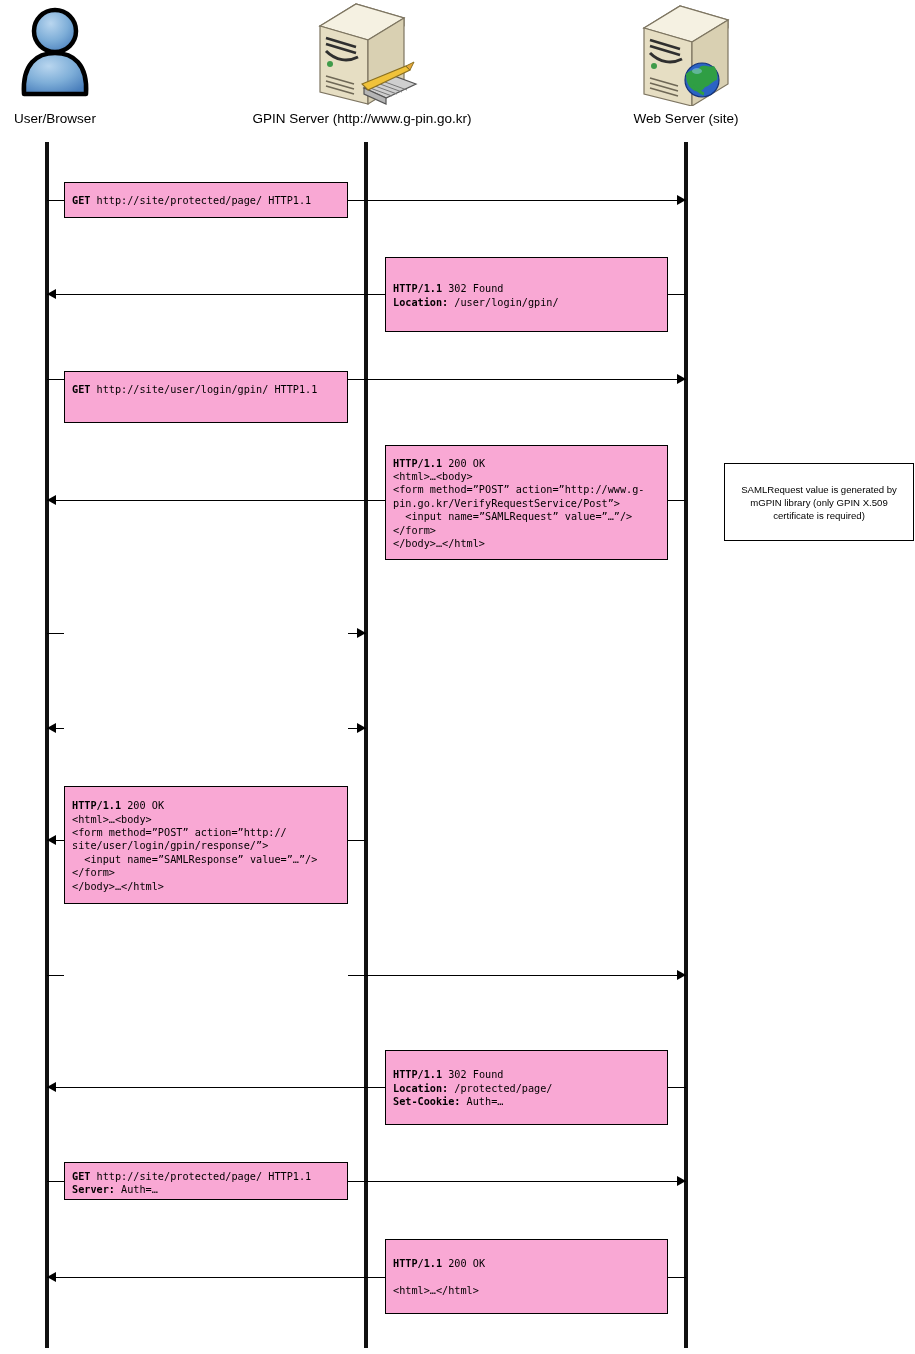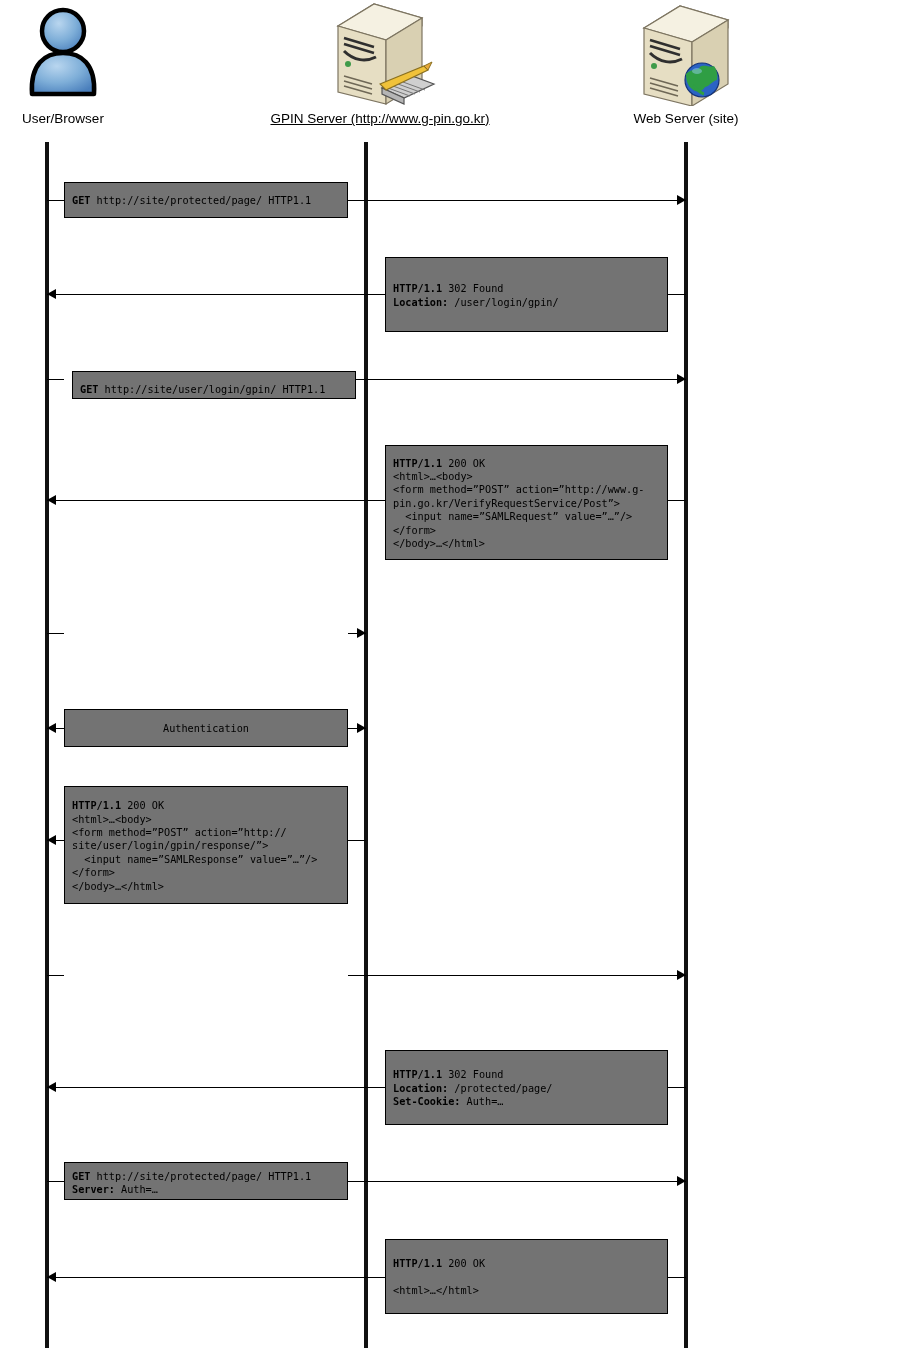--- a/index.html
+++ b/index.html
@@ -8,21 +8,21 @@
 
   
   .actor{position:absolute;text-align:center;}
   .actor-label{font-size:13.5px;white-space:nowrap;line-height:1;}
   .actor-art{height:110px;position:relative;}
 
   
   .lifeline{position:absolute;width:4px;background:#111;}
 
   
-  .msgbox{position:absolute;border:1.4px solid #000;background:#737373;
+  .msgbox{position:absolute;border:1.4px solid #000;background:#f9a8d4;
           box-sizing:border-box;z-index:4;}
   .msgbox pre{margin:0;font-family:"DejaVu Sans Mono",monospace;
               font-size:10.2px;line-height:13.4px;white-space:pre-wrap;
               padding:7px 7px 5px 7px;}
   .msgbox pre b{font-weight:bold;}
   .msgbox.center pre{text-align:center;}
 
   
   .note{position:absolute;border:1.4px solid #000;background:#fff;
         box-sizing:border-box;display:flex;align-items:center;
@@ -32,40 +32,40 @@
   .head{position:absolute;width:0;height:0;z-index:3;}
   .head.r{border-left:9px solid #000;border-top:5px solid transparent;
           border-bottom:5px solid transparent;}
   .head.l{border-right:9px solid #000;border-top:5px solid transparent;
           border-bottom:5px solid transparent;}
   .stub{position:absolute;height:0;border-top:1.6px solid #000;z-index:2;}
 </style>
 </head>
 <body>
 
-<div class="actor" style="left:16px;top:2px;width:94px;">
+<div class="actor" style="left:8px;top:2px;width:94px;">
   <div class="actor-art">
     <svg width="94" height="104" viewBox="0 0 94 104" aria-hidden="true">
       <defs>
         <radialGradient id="ug" cx="40%" cy="32%" r="75%">
           <stop offset="0%" stop-color="#b9d6ef"></stop>
           <stop offset="55%" stop-color="#7eaed8"></stop>
           <stop offset="100%" stop-color="#4a7fbc"></stop>
         </radialGradient>
       </defs>
       <g transform="translate(47,54)">
         <path d="M -31,38 C -33,8 -18,-3 0,-3 C 18,-3 33,8 31,38 Z" fill="url(#ug)" stroke="#000" stroke-width="4.5" stroke-linejoin="round"></path>
         <circle cx="0" cy="-25" r="21" fill="url(#ug)" stroke="#000" stroke-width="4.5"></circle>
       </g>
     </svg>
   </div>
   <div class="actor-label">User/Browser</div>
 </div>
 
-<div class="actor" style="left:260px;top:2px;width:240px;text-decoration:underline;">
+<div class="actor" style="left:242px;top:2px;width:240px;">
   <div class="actor-art">
     <svg width="240" height="104" viewBox="0 0 240 104" aria-hidden="true">
       <g transform="translate(78,2)">
 
         <polygon points="0,22 36,0 84,14 84,22 48,44 48,36" fill="#efe9d4" stroke="#7d7561" stroke-width="1.2"></polygon>
         <polygon points="0,22 36,0 84,14 48,36" fill="#f5f1e2" stroke="#7d7561" stroke-width="1.2"></polygon>
 
         <polygon points="0,22 48,36 48,100 0,88" fill="#e6dec3" stroke="#7d7561" stroke-width="1.2"></polygon>
 
         <polygon points="48,36 84,14 84,78 48,100" fill="#d9d0b2" stroke="#7d7561" stroke-width="1.2"></polygon>
@@ -126,21 +126,21 @@
     <div class="stub" style="left: 47px; top: 294px; width: 338px;"></div>
     <div class="stub" style="left: 668px; top: 294px; width: 18px;"></div>
     <div class="head l" style="top: 289px; left: 47px;"></div>
     <div class="msgbox" style="left: 385px; top: 257px; width: 283px; height: 75px;">
       <pre style="padding-top: 24.1px;"><b>HTTP/1.1</b> 302 Found
 <b>Location:</b> /user/login/gpin/</pre>
     </div>
     <div class="stub" style="left: 47px; top: 379px; width: 17px;"></div>
     <div class="stub" style="left: 348px; top: 379px; width: 338px;"></div>
     <div class="head r" style="top: 374px; left: 677px;"></div>
-    <div class="msgbox" style="left: 72px; top: 371px; width: 284px; height: 28px;">
+    <div class="msgbox" style="left: 64px; top: 371px; width: 284px; height: 52px;">
       <pre style="padding-top: 11.3px;"><b>GET</b> http://site/user/login/gpin/ HTTP1.1</pre>
     </div>
     <div class="stub" style="left: 47px; top: 500px; width: 338px;"></div>
     <div class="stub" style="left: 668px; top: 500px; width: 18px;"></div>
     <div class="head l" style="top: 495px; left: 47px;"></div>
     <div class="msgbox" style="left: 385px; top: 445px; width: 283px; height: 115px;">
       <pre style="padding-top: 10.6px;"><b>HTTP/1.1</b> 200 OK
 &lt;html&gt;…&lt;body&gt;
 &lt;form method=”POST” action=”http://www.g-
 pin.go.kr/VerifyRequestService/Post”&gt;
@@ -148,23 +148,20 @@
 &lt;/form&gt;
 &lt;/body&gt;…&lt;/html&gt;</pre>
     </div>
     <div class="stub" style="left: 47px; top: 633px; width: 17px;"></div>
     <div class="stub" style="left: 348px; top: 633px; width: 18px;"></div>
     <div class="head r" style="top: 628px; left: 357px;"></div>
     <div class="stub" style="left: 47px; top: 728px; width: 17px;"></div>
     <div class="stub" style="left: 348px; top: 728px; width: 18px;"></div>
     <div class="head r" style="top: 723px; left: 357px;"></div>
     <div class="head l" style="top: 723px; left: 47px;"></div>
-    <div class="msgbox center" style="left: 64px; top: 709px; width: 284px; height: 38px;">
-      <pre style="padding-top: 12.3px;">Authentication</pre>
-    </div>
     <div class="stub" style="left: 47px; top: 840px; width: 17px;"></div>
     <div class="stub" style="left: 348px; top: 840px; width: 18px;"></div>
     <div class="head l" style="top: 835px; left: 47px;"></div>
     <div class="msgbox" style="left: 64px; top: 786px; width: 284px; height: 118px;">
       <pre style="padding-top: 12.1px;"><b>HTTP/1.1</b> 200 OK
 &lt;html&gt;…&lt;body&gt;
 &lt;form method=”POST” action=”http://
 site/user/login/gpin/response/”&gt;
   &lt;input name=”SAMLResponse” value=”…”/&gt;
 &lt;/form&gt;
@@ -189,13 +186,16 @@
 <b>Server:</b> Auth=…</pre>
     </div>
     <div class="stub" style="left: 47px; top: 1277px; width: 338px;"></div>
     <div class="stub" style="left: 668px; top: 1277px; width: 18px;"></div>
     <div class="head l" style="top: 1272px; left: 47px;"></div>
     <div class="msgbox" style="left: 385px; top: 1239px; width: 283px; height: 75px;">
       <pre style="padding-top: 17.4px;"><b>HTTP/1.1</b> 200 OK
 
 &lt;html&gt;…&lt;/html&gt;</pre>
     </div>
+    <div class="note" style="left: 724px; top: 463px; width: 190px; height: 78px;">
+      <span>SAMLRequest value is generated by mGPIN library (only GPIN X.509 certificate is required)</span>
+    </div>
   </div>
 
 </body></html>

